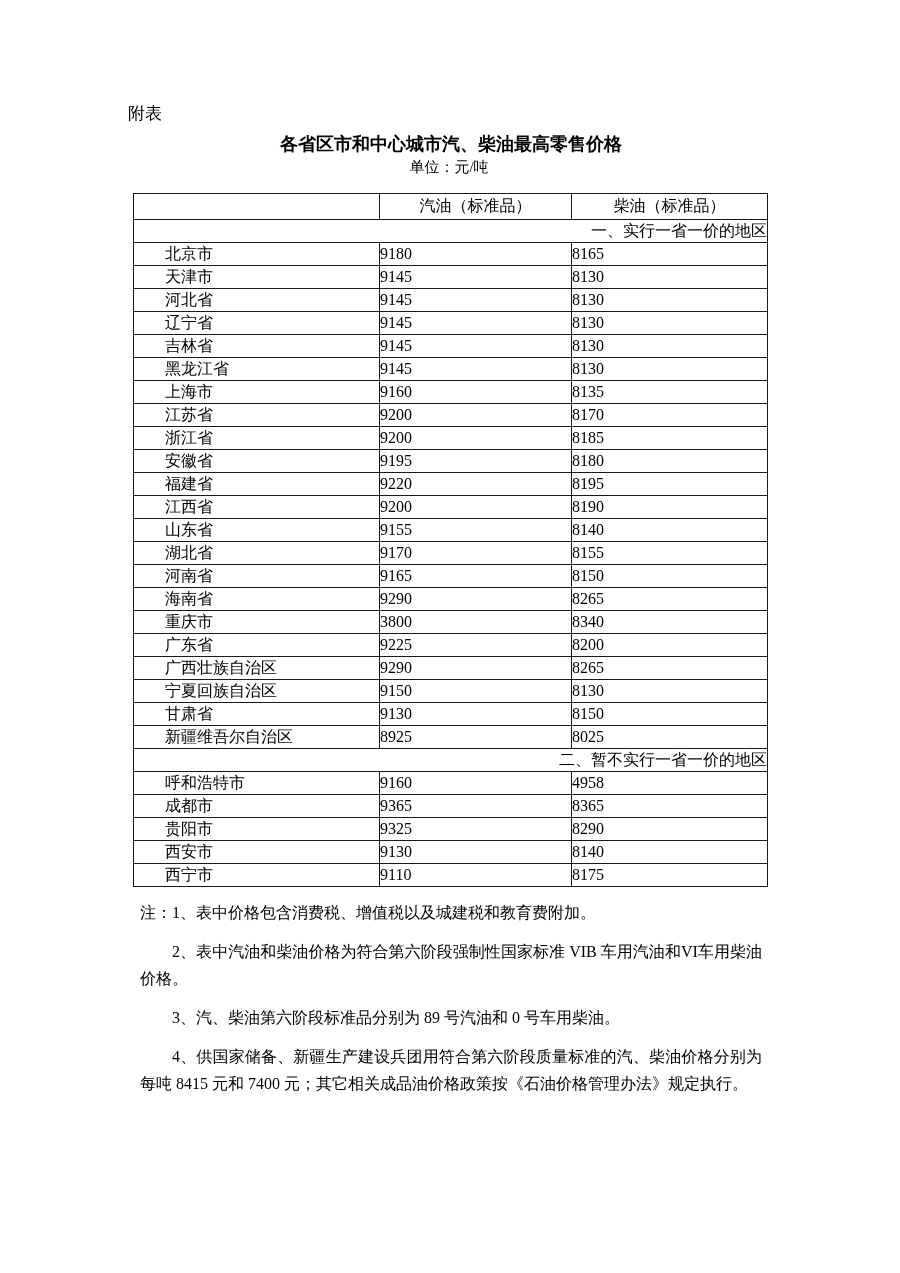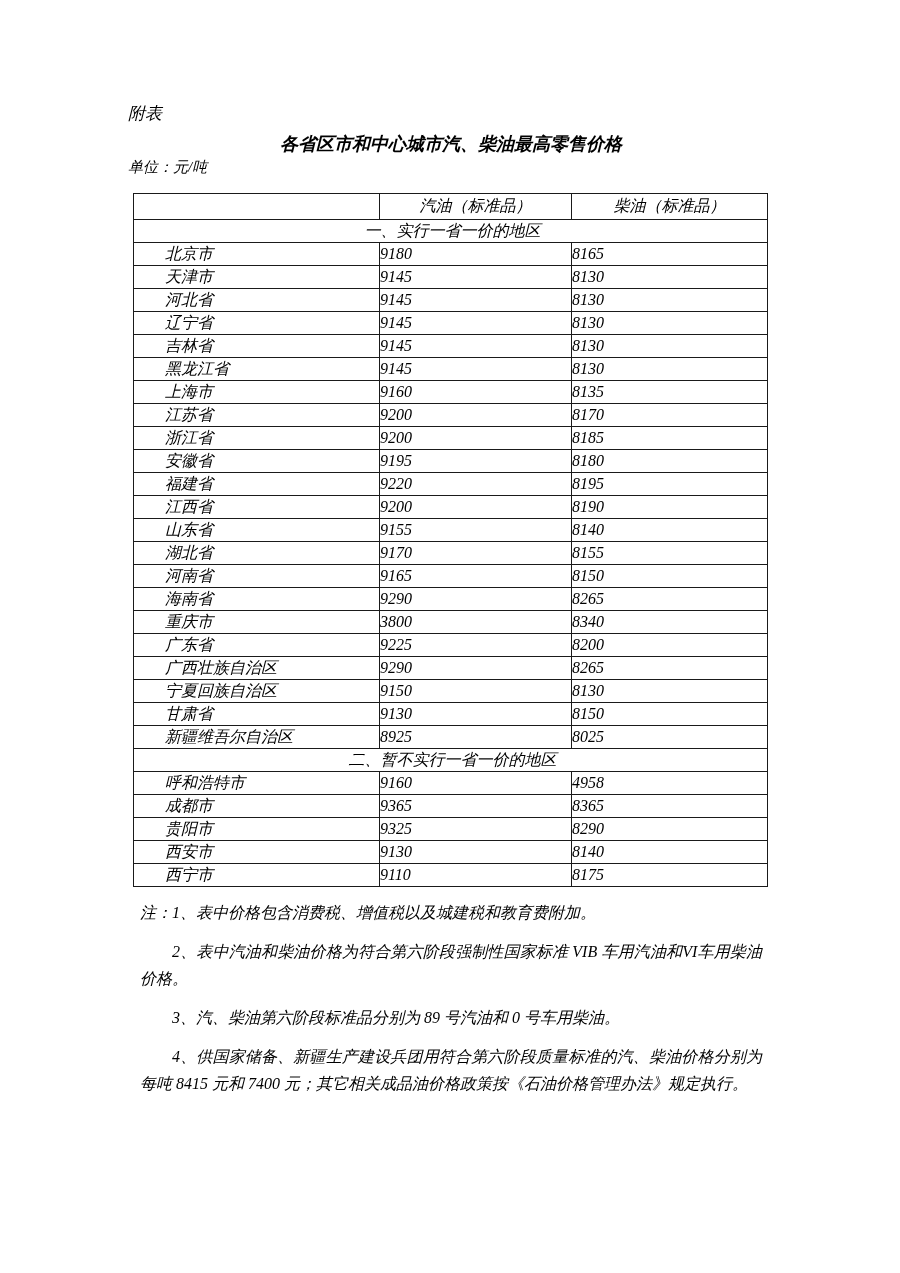--- a/index.html
+++ b/index.html
@@ -10,21 +10,20 @@
     background: #ffffff;
     color: #000000;
     font-family: "Liberation Serif", "DejaVu Serif", serif;
   }
   .page {
     position: relative;
     width: 900px;
     height: 1182px;
     background: #ffffff;
     overflow: hidden;
-    font-style: italic;
   }
   .doc {
     position: absolute;
     left: 128px;
     top: 103px;
     width: 646px;
   }
   .doc-label {
     font-size: 17px;
     line-height: 22px;
@@ -34,21 +33,21 @@
     margin: 7px 0 0 0;
     font-size: 18px;
     line-height: 24px;
     font-weight: bold;
     text-align: center;
   }
   .unit-line {
     margin-top: 1px;
     font-size: 15px;
     line-height: 21px;
-    text-align: left;
+    text-align: center;
     padding-right: 4px;
   }
   table.price-table {
     border-collapse: collapse;
     table-layout: fixed;
     width: 634px;
     margin-left: 5px;
     margin-top: 15px;
   }
   .price-table col.c1 { width: 246px; }
@@ -71,21 +70,21 @@
   .price-table td {
     height: 23px;
     font-size: 16px;
     vertical-align: middle;
   }
   .price-table td.region {
     text-align: left;
     padding-left: 31px;
   }
   .price-table tr.section-row td {
-    text-align: center;
+    text-align: right;
     padding-left: 4px;
   }
   .price-table td.num {
     text-align: left;
     font-family: "Liberation Serif", "DejaVu Serif", serif;
   }
   .notes {
     margin-top: 7px;
     width: 646px;
     font-size: 16px;

